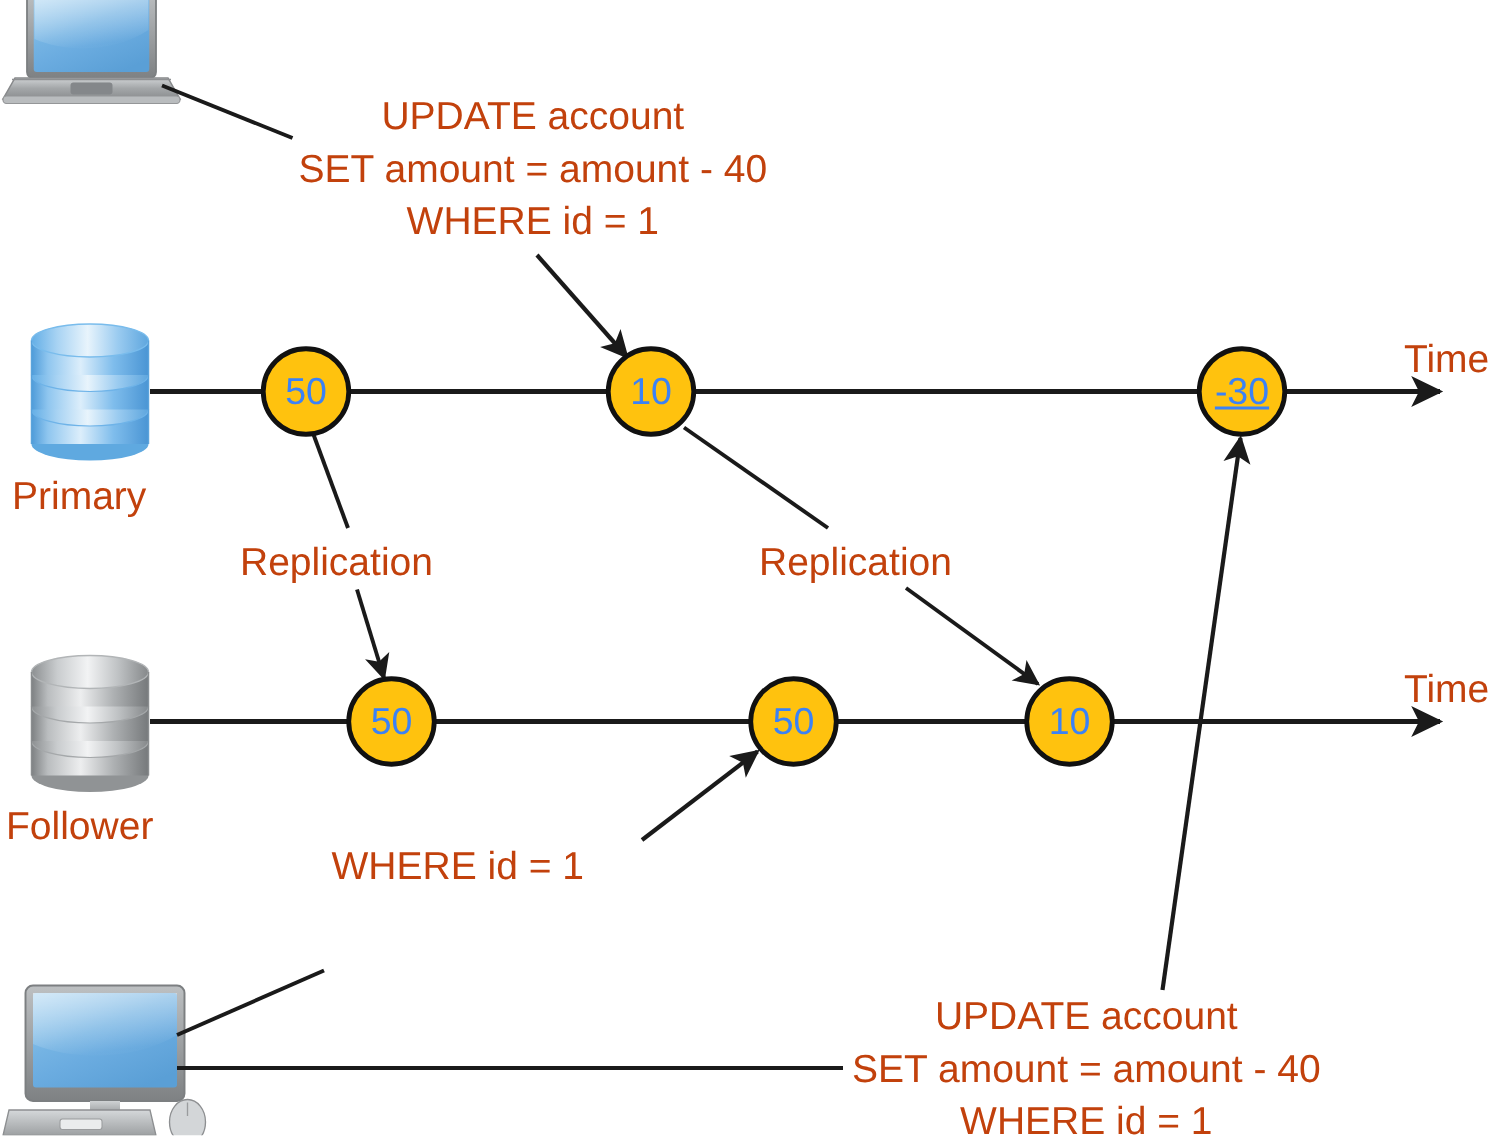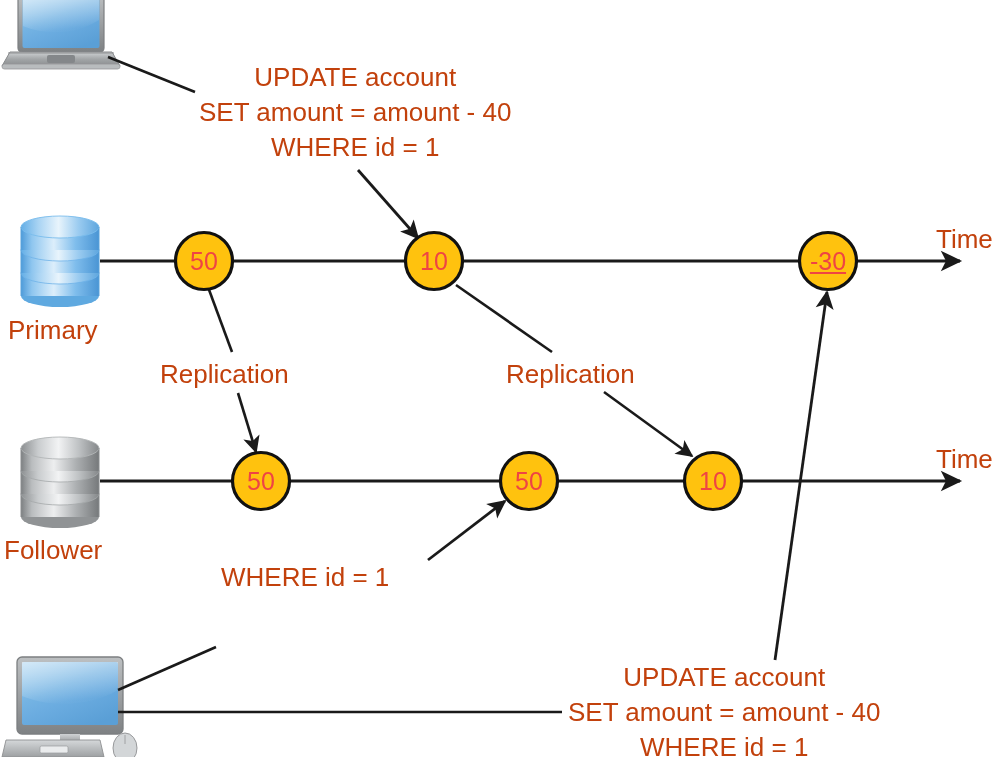--- a/index.html
+++ b/index.html
@@ -6,21 +6,21 @@
   body{
     width:1000px;height:757px;overflow:hidden;
     font-family:"Liberation Sans","DejaVu Sans",sans-serif;
     color:#1a1a1a;
   }
   #stage{position:relative;width:1000px;height:757px;background:#fff;}
   #stage svg.layer{position:absolute;left:0;top:0;width:1000px;height:757px;}
   .txt{position:absolute;white-space:pre;font-size:26px;line-height:35px;color:#c2410c;letter-spacing:0px;text-align:center;}
   .nodelabel{
     position:absolute;display:flex;align-items:center;justify-content:center;
-    font-size:25px;color:#ef4444;font-family:"Liberation Sans","DejaVu Sans",sans-serif;
+    font-size:25px;color:#3b82f6;font-family:"Liberation Sans","DejaVu Sans",sans-serif;
   }
 </style>
 </head>
 <body>
 
 <div id="stage">
 
   <svg class="layer" viewBox="0 0 1000 757">
     <defs>
       <marker id="arrow" viewBox="0 0 12 12" refX="10.5" refY="6" markerWidth="7.2" markerHeight="7.2" orient="auto-start-reverse">

